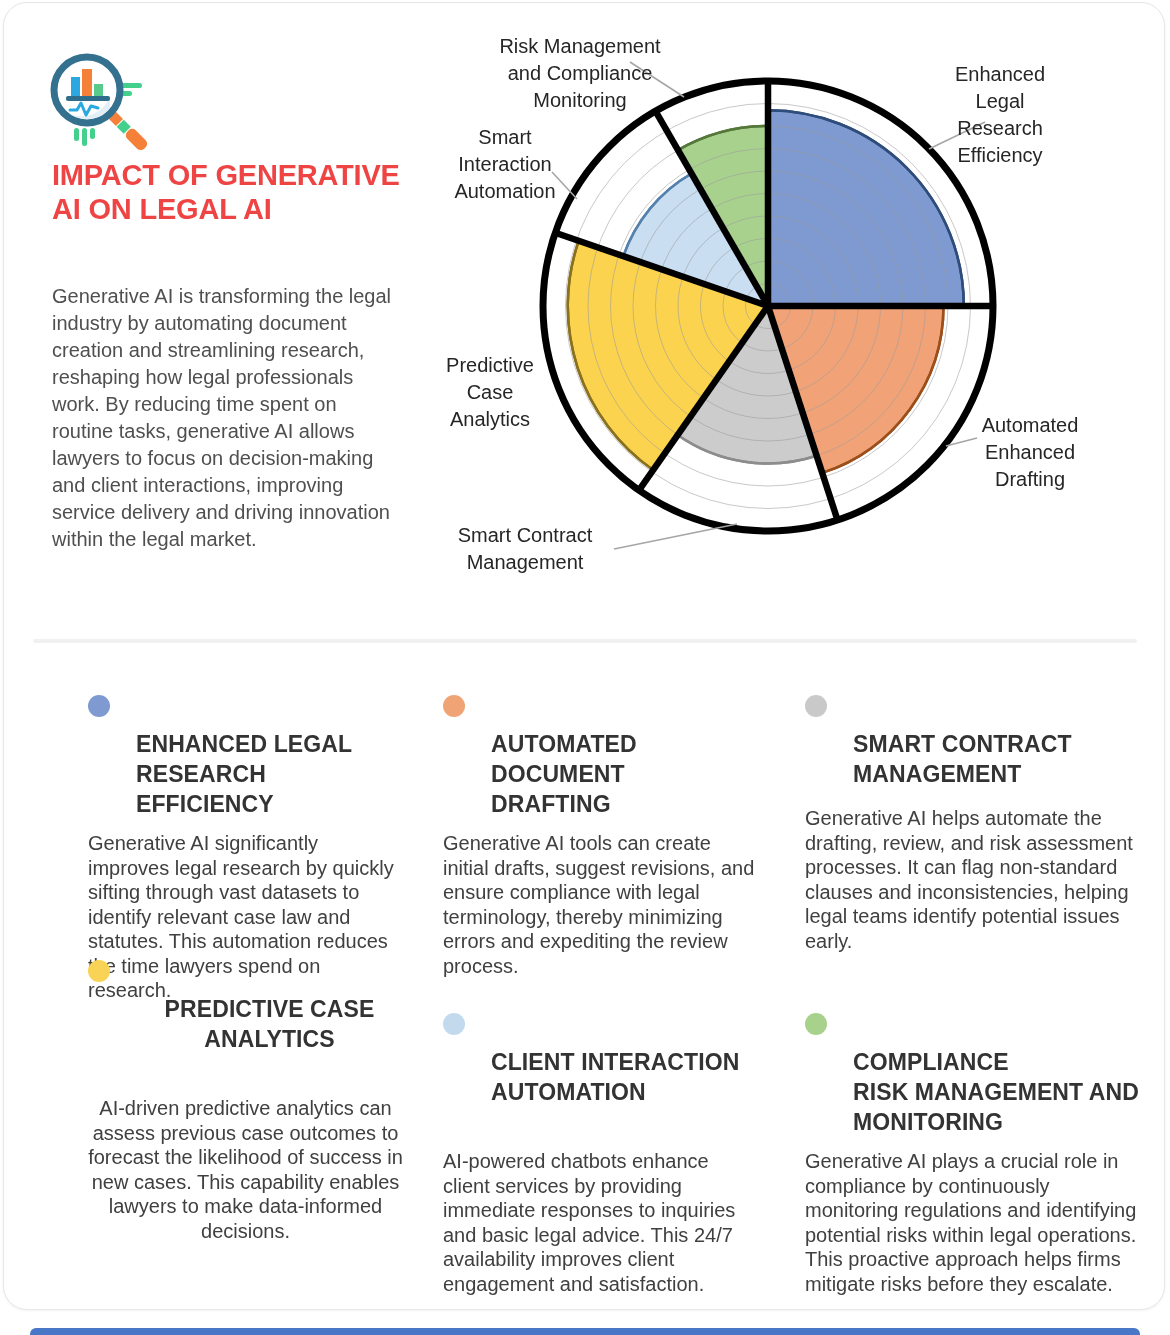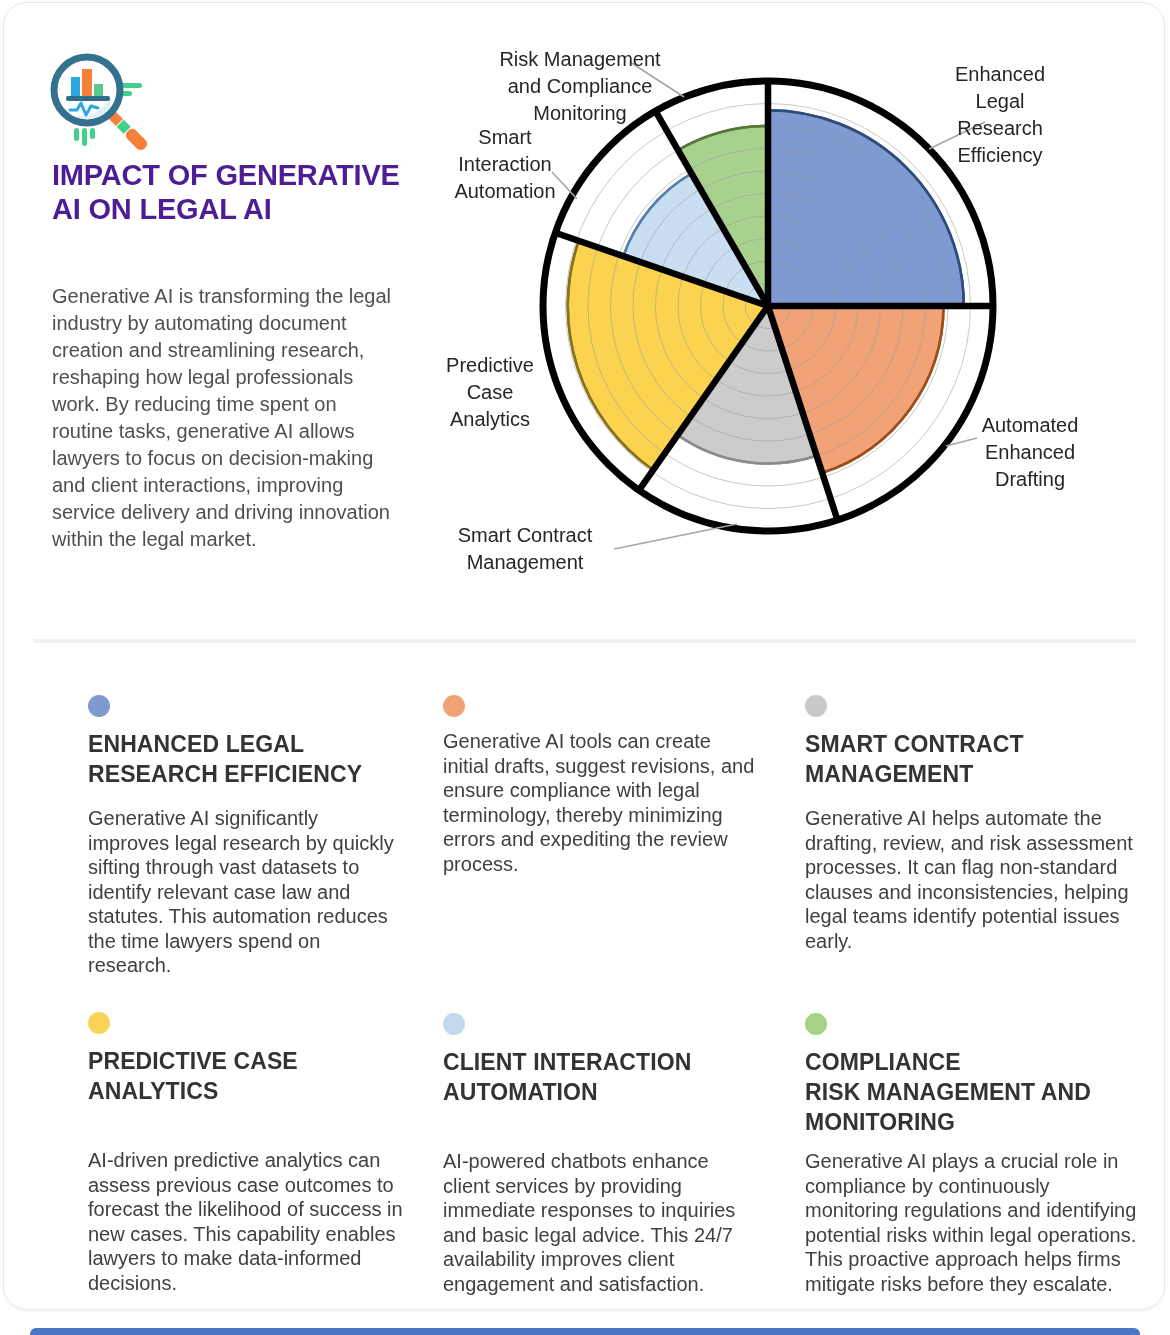--- a/index.html
+++ b/index.html
@@ -1,32 +1,32 @@
 <!DOCTYPE html>
 <html><head>
 <meta charset="utf-8">
 <style>
   html,body{margin:0;padding:0;background:#ffffff;}
   body{font-family:"Liberation Sans", sans-serif; width:1170px; height:1335px; position:relative; overflow:hidden;}
   .card{position:absolute; left:3px; top:2px; width:1162px; height:1308px; background:#ffffff;
         border:1px solid #e7e7e7; border-radius:24px; box-shadow:0 1px 3px rgba(0,0,0,.05); box-sizing:border-box;}
   .abs{position:absolute;}
   .page-title{left:52px; top:158px; width:350px; font-size:29px; line-height:34px; font-weight:bold;
-              color:#4c1d95; letter-spacing:-0.2px;}
+              color:#ef4444; letter-spacing:-0.2px;}
   .page-title span{display:block;}
   .intro{left:52px; top:283px; width:340px; font-size:20px; line-height:27px; color:#4f4f4f;}
   .chart-label{font-size:20px; line-height:27px; color:#262626; text-align:center; width:230px;}
   .chart-label span{display:block;}
   .divider{left:33px; top:639px; width:1104px; height:4px; background:#f1f1f1; border-radius:2px;}
   .cell{position:absolute;}
   .dot{width:22px; height:22px; border-radius:50%; margin-bottom:12px;}
   .cell h3{margin:0 0 12px 0; font-size:23px; line-height:30px; font-weight:bold; color:#333333; letter-spacing:0.1px;}
   .row1 h3{min-height:65px;}
   .row2 h3{min-height:90px;}
-  .cell h3 span{display:block;}
+  .cell h3 span{display:block;margin-left:48px;}
   .cell p{margin:0; font-size:20px; line-height:24.5px; color:#404040;}
   .bottom-bar{left:30px; top:1328px; width:1110px; height:7px; background:#4a76c8; border-radius:6px 6px 0 0;}
 </style>
 </head>
 <body>
 
 <div class="card"></div>
 
 <svg class="abs" style="left:40px; top:48px;" width="170" height="120" viewBox="0 0 170 120">
   <rect x="78" y="35" width="24" height="5" rx="2.5" fill="#43cf8c"></rect>
@@ -87,21 +87,21 @@
     </g>
   <g stroke="#a6a6a6" stroke-width="1.6">
     <line x1="630" y1="62" x2="684" y2="97"></line>
     <line x1="985" y1="122" x2="929" y2="149"></line>
     <line x1="552" y1="172" x2="577" y2="199"></line>
     <line x1="977" y1="438" x2="946" y2="446"></line>
     <line x1="614" y1="549" x2="737" y2="524"></line>
   </g>
 </svg>
 
-<div class="abs chart-label" style="left:465px; top:33px;margin-top:13px;">
+<div class="abs chart-label" style="left:465px; top:33px;">
   <span>Risk Management</span>
   <span>and Compliance</span>
   <span>Monitoring</span>
 </div>
 <div class="abs chart-label" style="left:885px; top:61px;">
   <span>Enhanced</span>
   <span>Legal</span>
   <span>Research</span>
   <span>Efficiency</span>
 </div>
@@ -131,33 +131,37 @@
   <div class="dot" style="background: rgb(126, 154, 208);"></div>
   <h3>
     <span>ENHANCED LEGAL</span>
     <span>RESEARCH EFFICIENCY</span>
   </h3>
   <p>Generative AI significantly improves legal research by quickly sifting through vast datasets to identify relevant case law and statutes. This automation reduces the time lawyers spend on research.</p>
 </div>
 
 <div class="cell row1" style="left:443px; top:695px; width:315px;">
   <div class="dot" style="background: rgb(240, 164, 117);"></div>
+  <h3>
+    <span>AUTOMATED DOCUMENT</span>
+    <span>DRAFTING</span>
+  </h3>
   <p>Generative AI tools can create initial drafts, suggest revisions, and ensure compliance with legal terminology, thereby minimizing errors and expediting the review process.</p>
 </div>
 
 <div class="cell row1" style="left:805px; top:695px; width:335px;">
   <div class="dot" style="background: rgb(201, 201, 201);"></div>
   <h3>
     <span>SMART CONTRACT</span>
     <span>MANAGEMENT</span>
   </h3>
   <p>Generative AI helps automate the drafting, review, and risk assessment processes. It can flag non-standard clauses and inconsistencies, helping legal teams identify potential issues early.</p>
 </div>
 
-<div class="cell row2" style="left:88px; top:1012px; width:315px;">
+<div class="cell row2" style="left:88px; top:960px; width:315px;text-align:center;">
   <div class="dot" style="background: rgb(248, 211, 85);"></div>
   <h3>
     <span>PREDICTIVE CASE</span>
     <span>ANALYTICS</span>
   </h3>
   <p>AI-driven predictive analytics can assess previous case outcomes to forecast the likelihood of success in new cases. This capability enables lawyers to make data-informed decisions.</p>
 </div>
 
 <div class="cell row2" style="left:443px; top:1013px; width:315px;">
   <div class="dot" style="background: rgb(195, 218, 238);"></div>

